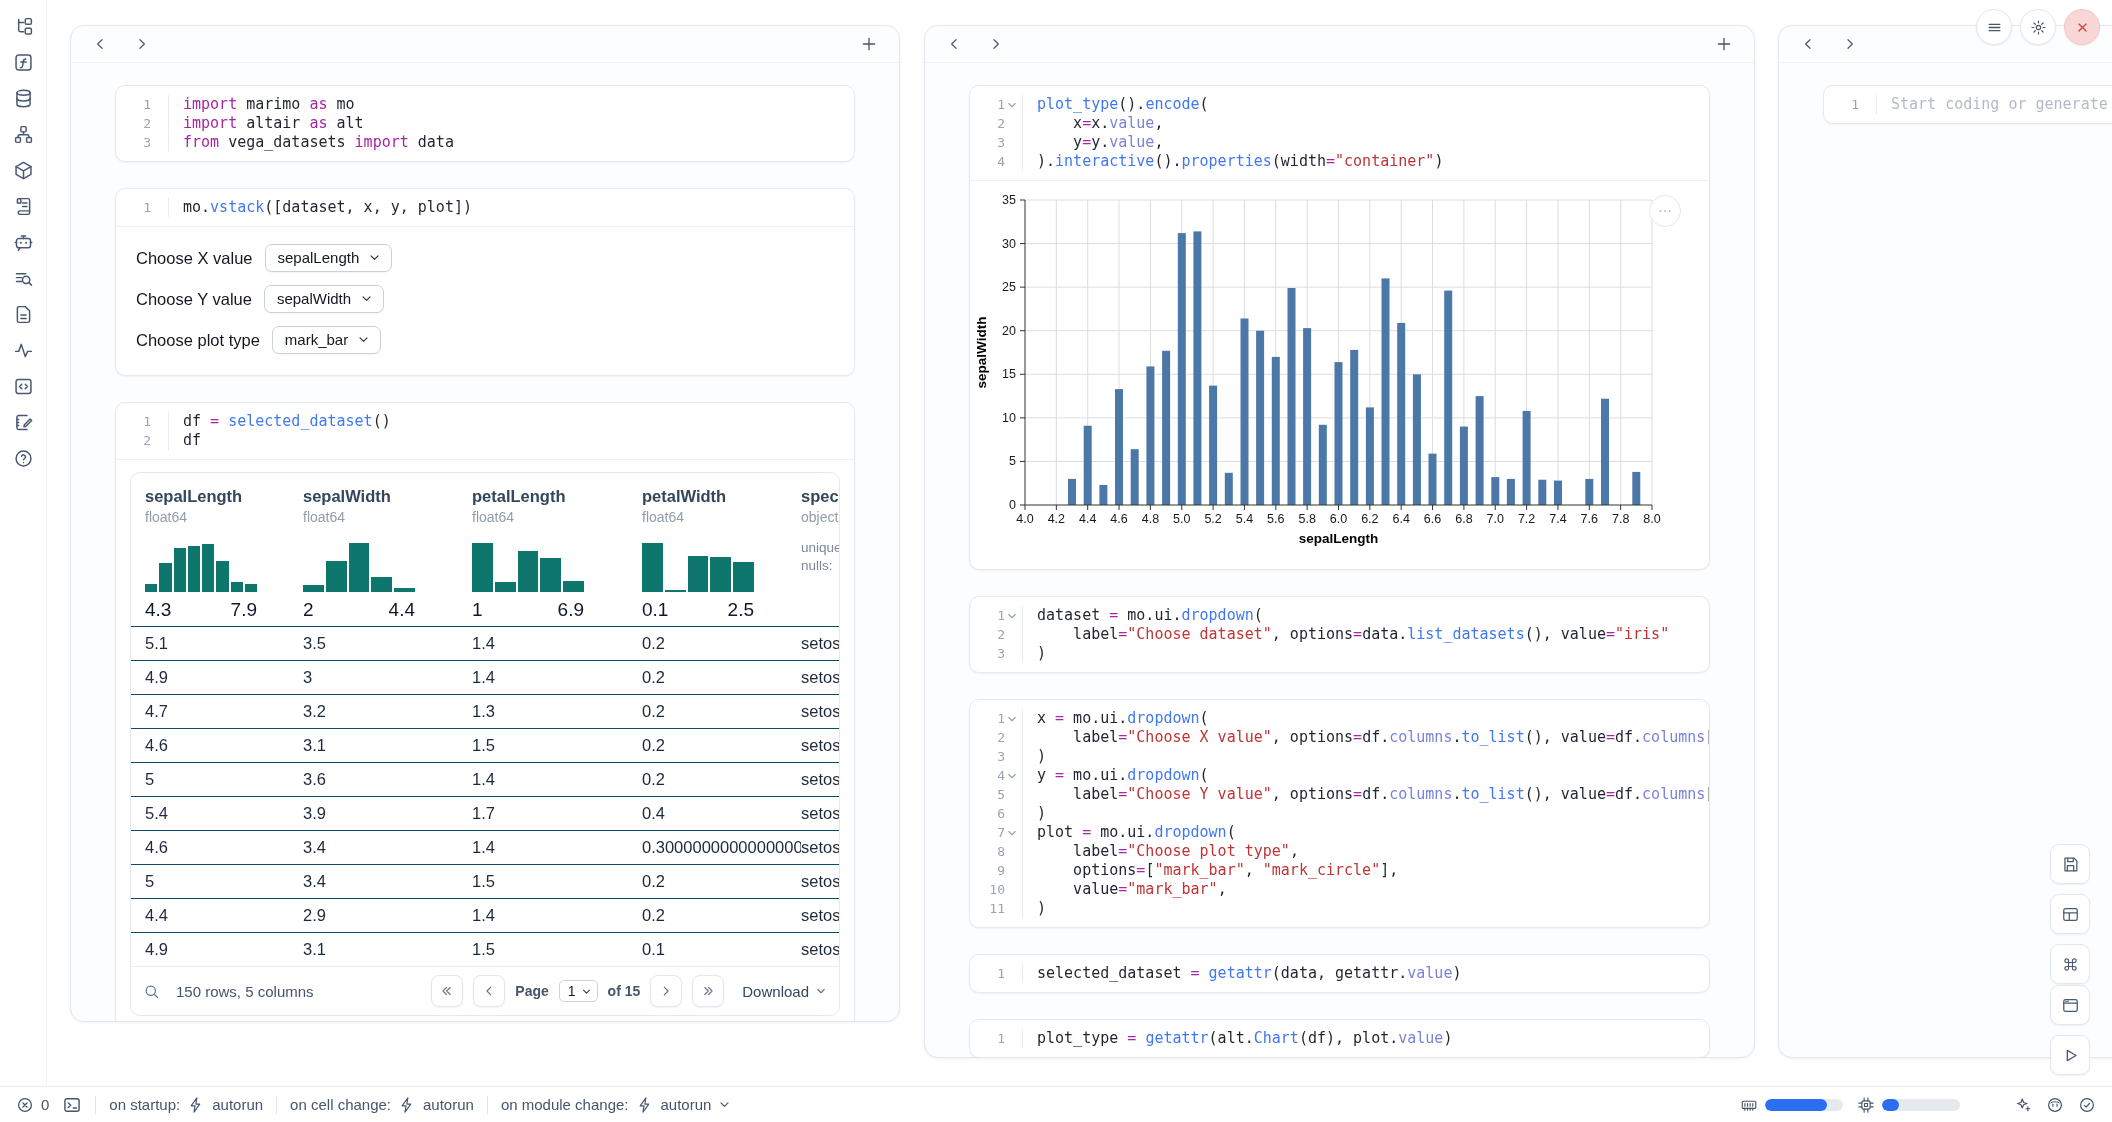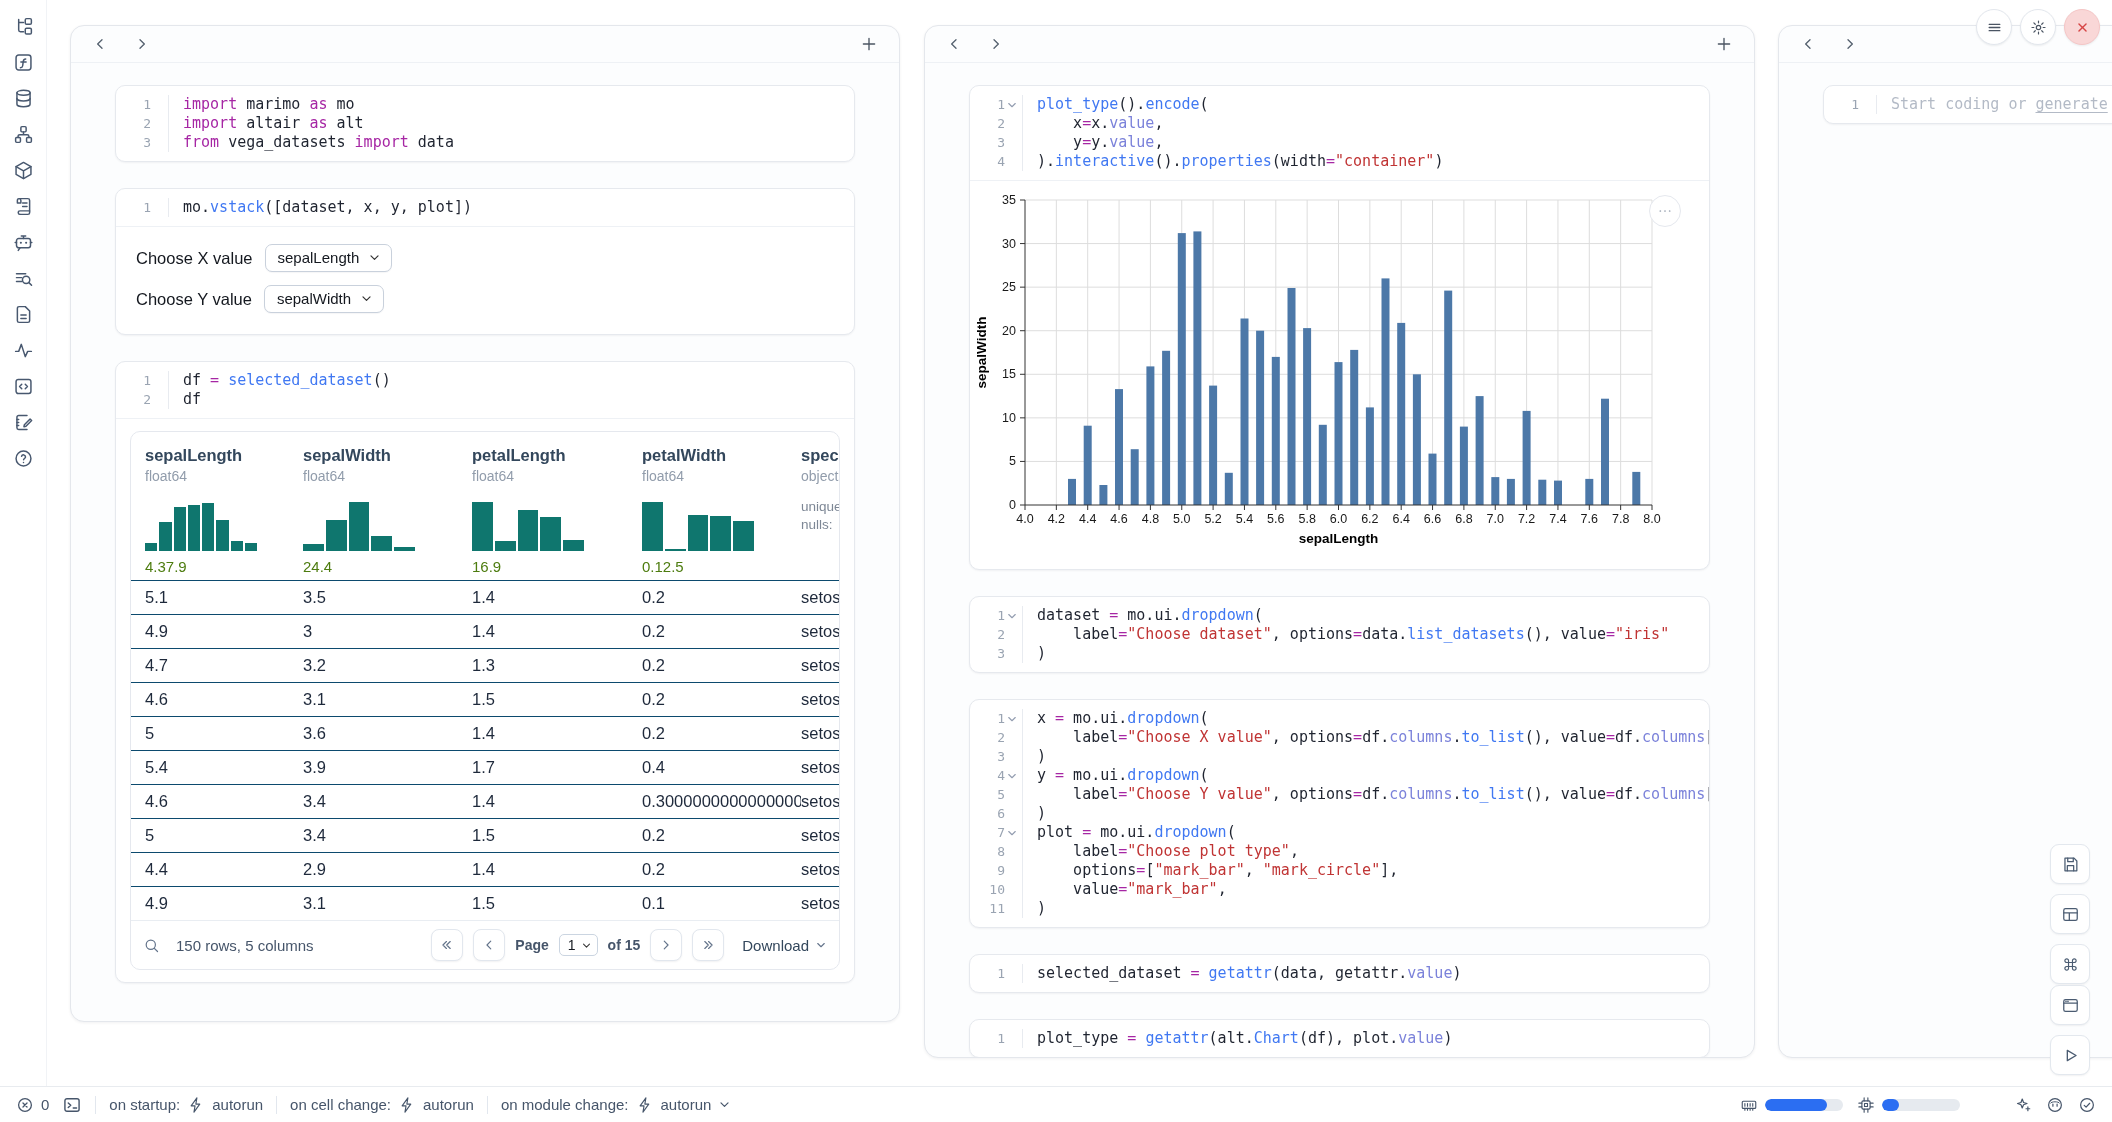--- a/index.html
+++ b/index.html
@@ -21,39 +21,39 @@
   .cell{background:#fff;border:1px solid #e6e9ee;border-radius:10px;box-shadow:0 1px 2px rgba(15,23,42,.05);
     margin-bottom:26px;overflow:hidden;}
   .code-area{padding:9px 0;font-family:"DejaVu Sans Mono",monospace;font-size:15px;line-height:19px;color:#1f2430;}
   .code-line{display:flex;}
   .gutter{flex:0 0 48px;display:flex;align-items:center;justify-content:flex-end;padding-right:4px;
     color:#9aa4b2;border-right:1px solid #e8ebf0;font-size:13px;font-family:"DejaVu Sans Mono",monospace;}
   .fold-slot{width:12px;height:12px;margin-left:1px;color:#939db0;display:inline-flex;}
   .src{padding-left:14px;white-space:pre;}
   .tk-kw{color:#a626a4;}.tk-fn{color:#4078f2;}.tk-str{color:#c03434;}.tk-prop{color:#7b82da;}
   .tk-ph{color:#b3bac6;}
-  .ph-link{text-decoration:underline;text-underline-offset:3px;}
+  .ph-link{text-underline-offset:3px;}
   .output{border-top:1px solid #eef1f5;}
   
   .ctrl-rows{padding:17px 20px 8px;}
   .ctrl-row{display:flex;align-items:center;gap:12px;margin-bottom:13px;font-size:16.5px;color:#14181f;}
   .select{display:inline-flex;align-items:center;gap:9px;border:1px solid #c9d1dc;border-radius:7px;background:#fff;
     padding:4px 10px 5px 12px;font-size:15px;color:#14181f;box-shadow:0 1px 1px rgba(15,23,42,.04);}
   .select .icon{width:13px;height:13px;color:#333;}
   .select.wide{width:206px;justify-content:space-between;}
   
   .tbl{margin:12px 14px;border:1px solid #e5e8ee;border-radius:10px;overflow:hidden;background:#fff;}
   .tbl-head{display:flex;padding:14px 0 0 14px;overflow:hidden;}
   .tbl-col{flex:none;overflow:hidden;}
   .tbl-colname{font-size:16.5px;font-weight:bold;color:#33475c;white-space:nowrap;}
   .tbl-dtype{font-size:14px;color:#919cab;margin-top:3px;white-space:nowrap;}
   .tbl-meta{font-size:13.5px;color:#7d8795;margin-top:14px;line-height:18px;white-space:nowrap;}
   .hist{margin-top:15px;height:52px;display:flex;align-items:flex-end;gap:2px;width:112px;}
   .hist .bar{background:#0f766e;flex:1;}
-  .minmax{width:112px;display:flex;font-size:15px;color:#4d7c0f;margin-top:7px;padding-bottom:5px;}
+  .minmax{width:112px;display:flex;justify-content:space-between;font-size:19px;color:#0f172a;margin-top:7px;padding-bottom:5px;}
   .tbl-row{display:flex;border-top:1px solid #0c4a6e;padding:7px 0 7px 14px;font-size:16.5px;color:#1e293b;overflow:hidden;}
   .tbl-row span{flex:none;overflow:hidden;white-space:nowrap;}
   .tbl-footer{display:flex;align-items:center;border-top:1px solid #e9edf2;padding:8px 12px;gap:10px;font-size:15px;color:#46556a;}
   .tbl-footer .icon{width:17px;height:17px;color:#64748b;}
   .pg-btn{width:30px;height:30px;border:1px solid #e2e7ee;border-radius:8px;display:inline-flex;align-items:center;
     justify-content:center;color:#5b6878;background:#fff;box-shadow:0 1px 2px rgba(15,23,42,.06);flex:none;}
   .pg-btn .icon{width:14px;height:14px;}
   .page-select{border:1px solid #cbd5e1;border-radius:5px;padding:2px 5px 2px 8px;font-size:14px;display:inline-flex;
     align-items:center;gap:5px;color:#14181f;}
   .page-select .icon{width:11px;height:11px;color:#333;}
@@ -242,20 +242,31 @@
                     <svg viewBox="0 0 24 24" fill="none" stroke="currentColor" stroke-width="2.2" stroke-linecap="round" stroke-linejoin="round">
                       <path d="M5.5 9l6.5 6.5L18.5 9"></path>
                     </svg>
                   </span>
                 </span>
               </div>
               <div class="ctrl-row">
                 <span>Choose Y value</span>
                 <span class="select">
                   <span>sepalWidth</span>
+                  <span class="icon ">
+                    <svg viewBox="0 0 24 24" fill="none" stroke="currentColor" stroke-width="2.2" stroke-linecap="round" stroke-linejoin="round">
+                      <path d="M5.5 9l6.5 6.5L18.5 9"></path>
+                    </svg>
+                  </span>
+                </span>
+              </div>
+              <div class="ctrl-row">
+                <span>Choose plot type</span>
+                <span class="select">
+                  <span>mark_bar</span>
                   <span class="icon ">
                     <svg viewBox="0 0 24 24" fill="none" stroke="currentColor" stroke-width="2.2" stroke-linecap="round" stroke-linejoin="round">
                       <path d="M5.5 9l6.5 6.5L18.5 9"></path>
                     </svg>
                   </span>
                 </span>
               </div>
             </div>
           </div>
         </div>

